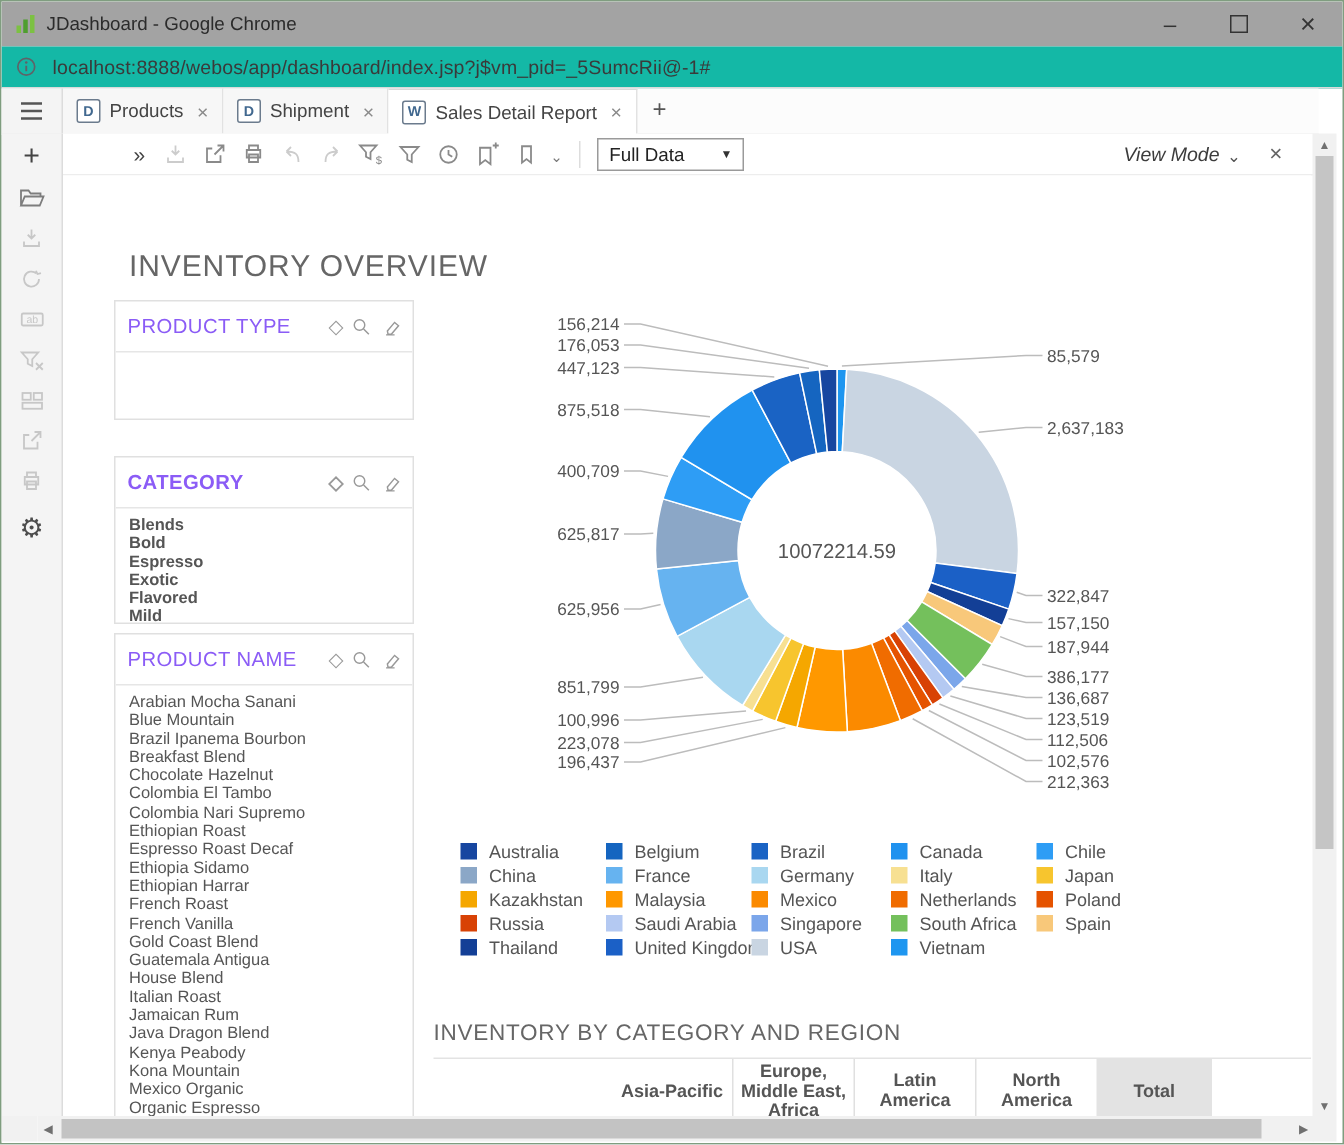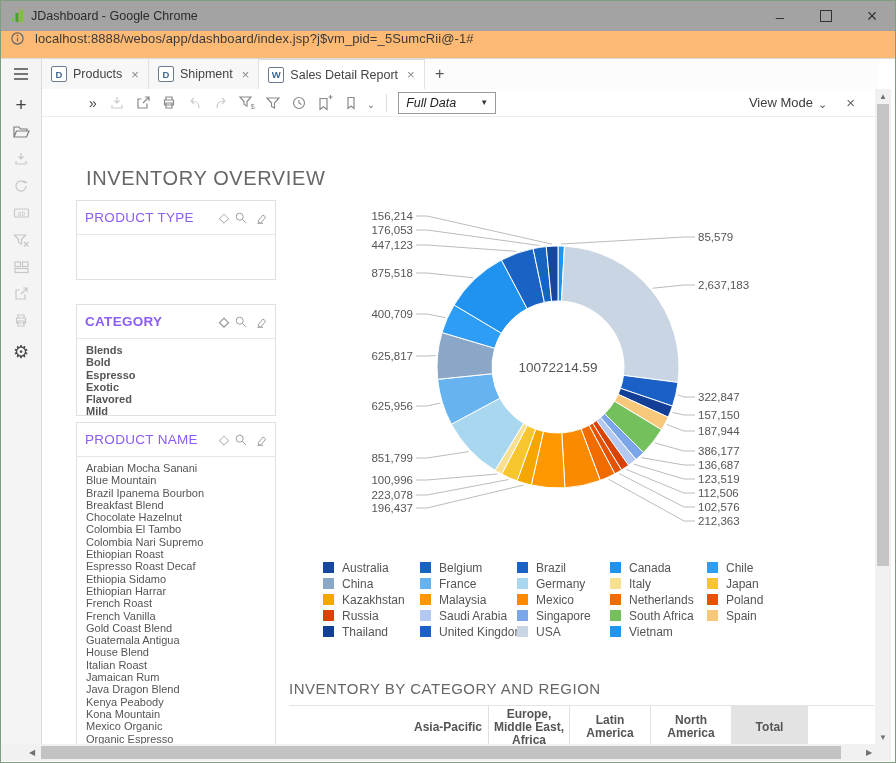--- a/index.html
+++ b/index.html
@@ -5,45 +5,45 @@
   html,body{margin:0;padding:0;background:#d7d7d7;}
   .window{position:relative;width:896px;height:763px;box-sizing:border-box;border:1px solid #7f9d7f;
     background:#fff;font-family:"Liberation Sans",sans-serif;overflow:hidden;}
   
   .titlebar{position:absolute;left:0;top:0;right:0;height:30px;background:#a3a3a3;display:flex;align-items:center;padding-left:9px;}
   .titlebar .title{font-size:12.5px;color:#2b2b2b;margin-left:7px;}
   .win-controls{position:absolute;right:0;top:0;height:30px;display:flex;}
   .win-btn{width:46px;height:30px;display:flex;align-items:center;justify-content:center;color:#333;font-size:15px;cursor:default;}
   .max-box{width:10px;height:10px;border:1px solid #333;display:inline-block;}
   
-  .urlbar{position:absolute;left:0;top:30px;right:0;height:27px;background:#fdba74;border-bottom:1px solid #dadada;display:flex;padding-left:9px;}
+  .urlbar{position:absolute;left:0;top:30px;right:0;height:27px;background:#14b8a6;border-bottom:1px solid #dadada;display:flex;align-items:center;padding-left:9px;}
   .urlbar .url{font-size:13px;color:#3a3a3a;margin-left:10px;letter-spacing:.1px;}
   
   .tabrow{position:absolute;left:0;top:58px;right:16px;height:30px;background:#fcfcfc;border-bottom:1px solid #d9d9d9;display:flex;align-items:stretch;}
   .rail-stub{width:40px;background:#f4f4f4;border-right:1px solid #dcdcdc;display:flex;align-items:center;justify-content:center;}
   #tab-strip{display:flex;}
   .tab{display:flex;align-items:center;padding:0 9px;border-right:1px solid #e2e2e2;font-size:12.5px;color:#444;background:#f7f7f7;white-space:nowrap;}
   .tab.active{background:#fff;border-top:1px solid #d9d9d9;margin-bottom:-1px;border-bottom:1px solid #fff;}
   .tab .doc-ic{width:14px;height:14px;border:1px solid #6b7b8d;border-radius:2px;color:#41688f;font-size:9.5px;font-weight:bold;
     display:flex;align-items:center;justify-content:center;margin-right:6px;background:#fff;}
   .tab .tab-close{color:#8a8a8a;font-size:13px;margin-left:9px;}
   .newtab{width:30px;display:flex;align-items:center;justify-content:center;color:#555;font-size:16px;}
   
   .toolrow{position:absolute;left:40px;top:88px;right:16px;height:27px;border-bottom:1px solid #ededed;display:flex;align-items:center;padding-left:48px;gap:6px;background:#fff;}
   .chevrons{font-size:14px;color:#444;margin-right:4px;}
   .tool-btn{width:20px;height:20px;display:flex;align-items:center;justify-content:center;}
   .tool-btn svg{stroke:#8a8a8a;fill:none;stroke-width:1.2;}
   .tool-btn.disabled svg{stroke:#cccccc;}
   .tiny-caret{font-size:10px;color:#777;margin-top:4px;}
   .vsep{width:1px;height:18px;background:#ddd;margin:0 5px;}
   .dropdown{border:1px solid #9a9a9a;height:20px;padding:0 7px;display:flex;align-items:center;justify-content:space-between;
-    font-size:12.5px;color:#222;width:82px;background:#fff;font-style:italic;}
+    font-size:12.5px;color:#222;width:82px;background:#fff;}
   .dropdown .dd-arrow{font-size:8px;color:#333;margin-left:8px;}
   .right-cluster{position:absolute;right:40px;top:88px;height:27px;display:flex;align-items:center;gap:5px;}
-  .viewmode{font-size:13px;color:#3c3c3c;}
+  .viewmode{font-size:13px;color:#3c3c3c;font-style:italic;}
   .vm-caret{font-size:11px;color:#555;margin-top:3px;}
   .panel-close{font-size:15px;color:#666;margin-left:14px;}
   
   .rail{position:absolute;left:0;top:88px;bottom:18px;width:40px;background:#f4f4f4;border-right:1px solid #dcdcdc;
     display:flex;flex-direction:column;align-items:center;}
   .rail-btn{width:26px;height:22px;margin-top:5px;display:flex;align-items:center;justify-content:center;}
   .rail-btn svg{stroke:#7d7d7d;fill:none;stroke-width:1.2;}
   .rail-btn.disabled svg{stroke:#c7c7c7;}
   .rail-plus{font-size:19px;color:#444;}
   .rail-gear{font-size:18px;color:#4d4d4d;margin-top:9px;}
@@ -57,21 +57,21 @@
   .fp-ic{color:#999;font-size:13px;margin-left:5px;display:flex;align-items:center;}
   .fp-ic svg{stroke:#999;fill:none;stroke-width:1.1;}
   .fp-list{padding:5px 9px;}
   .filter-item{font-size:11px;color:#555;line-height:12.3px;white-space:nowrap;}
   
   #donut-svg{position:absolute;left:289px;top:80px;}
   .slice-label{font-size:11.5px;fill:#555;}
   .donut-center{font-size:13.5px;fill:#555;}
   
   .legend{position:absolute;left:265px;top:444px;display:grid;grid-template-columns:97px 97px 93px 97px 97px;row-gap:3px;}
-  .legend-item{display:flex;align-items:center;height:13px;margin-left:16px;}
+  .legend-item{display:flex;align-items:center;height:13px;}
   .legend-item .sw{width:11px;height:11px;margin-right:8px;flex:none;}
   .legend-item .lg-label{font-size:12px;color:#555;white-space:nowrap;}
   
   .tbl{position:absolute;left:247px;top:588px;width:600px;display:flex;border-top:1px solid #e3e3e3;height:42px;overflow:hidden;}
   .tbl .cell{box-sizing:border-box;font-size:12px;font-weight:bold;color:#555;text-align:center;display:flex;align-items:center;justify-content:center;line-height:13px;padding:2px 4px;}
   .tbl .rowlabel{width:119px;}
   .tbl .sep{border-left:1px solid #e0e0e0;}
   .tbl .total-cell{background:#e3e3e3;}
   
   .vscroll{position:absolute;right:4px;top:88px;bottom:18px;width:16px;background:#f1f1f1;}

